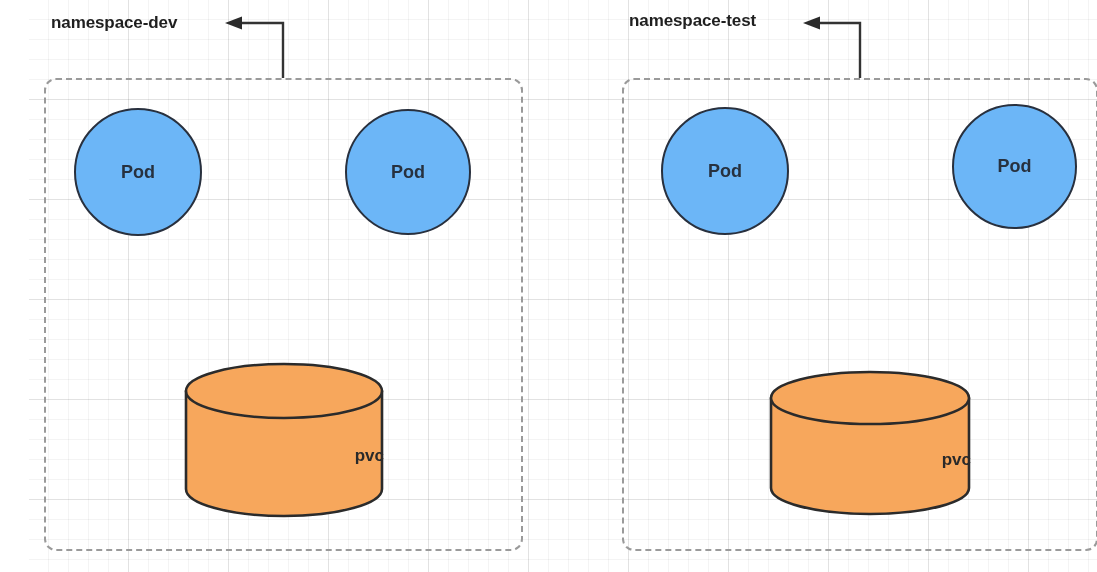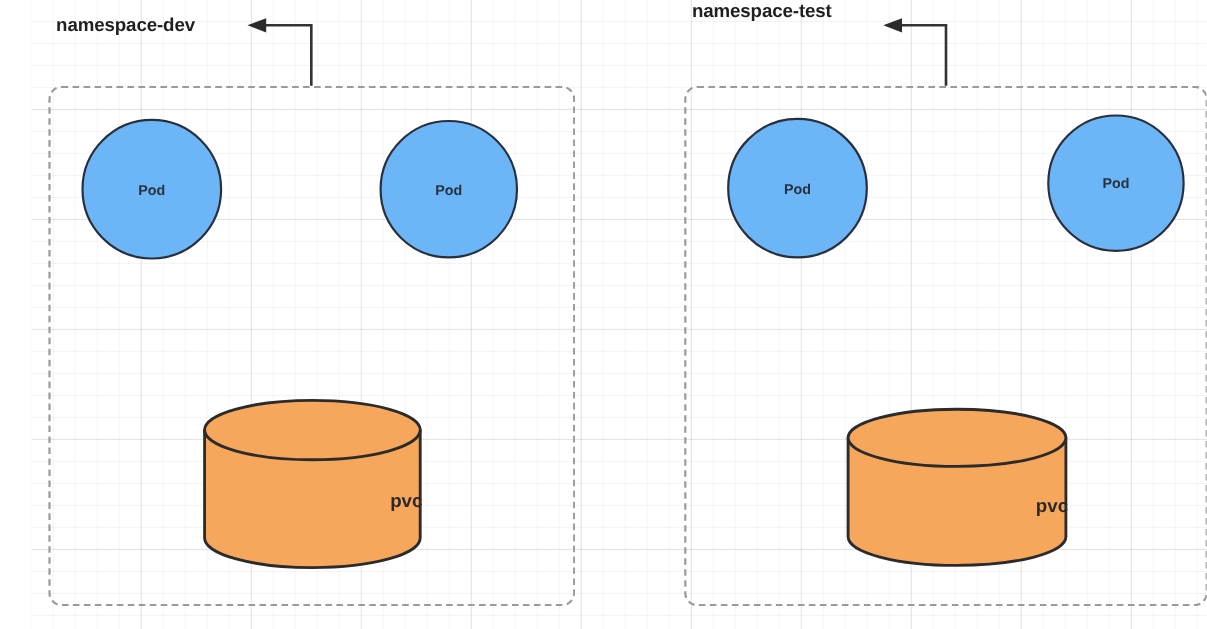--- a/index.html
+++ b/index.html
@@ -51,21 +51,21 @@
     position: absolute;
     box-sizing: border-box;
     border-radius: 50%;
     background: #6cb6f7;
     border: 2px solid #28303e;
     display: flex;
     align-items: center;
     justify-content: center;
   }
   .pod-label {
-    font-size: 13px;
+    font-size: 18px;
     font-weight: bold;
     color: #27313f;
     pointer-events: none;
   }
 
   
   .cyl {
     position: absolute;
   }
   .cyl svg {
@@ -117,21 +117,21 @@
   <div class="cyl" style="left:155px; top:362px; width:200px; height:156px;">
     <svg width="200" height="156" viewBox="0 0 200 156">
       <path d="M 2,29 L 2,127 A 98,27 0 0 0 198,127 L 198,29 Z" fill="#f7a75c" stroke="#2b2b2b" stroke-width="2.6" stroke-linejoin="round"></path>
       <ellipse cx="100" cy="29" rx="98" ry="27" fill="#f7a75c" stroke="#2b2b2b" stroke-width="2.6"></ellipse>
     </svg>
     <div class="cyl-label" style="top:84px;">pvc</div>
   </div>
 
   <div class="ns-box" style="left:593px; top:78px; width:476px; height:473px;"></div>
 
-  <div class="ns-label" style="left:600px; top:0;">namespace-test</div>
+  <div class="ns-label" style="left:600px; top:11px;">namespace-test</div>
 
   <div class="arrow" style="left:770px; top:12px; width:70px; height:70px;">
     <svg width="70" height="70" viewBox="0 0 70 70">
       <path d="M 61,66 L 61,11 L 16,11" fill="none" stroke="#333333" stroke-width="2.4" stroke-linecap="butt" stroke-linejoin="miter"></path>
       <path d="M 4,11 L 21,4.5 L 21,17.5 Z" fill="#2b2b2b"></path>
     </svg>
   </div>
 
   <div class="pod" style="left:632px; top:107px; width:128px; height:128px;">
     <span class="pod-label">Pod</span>

